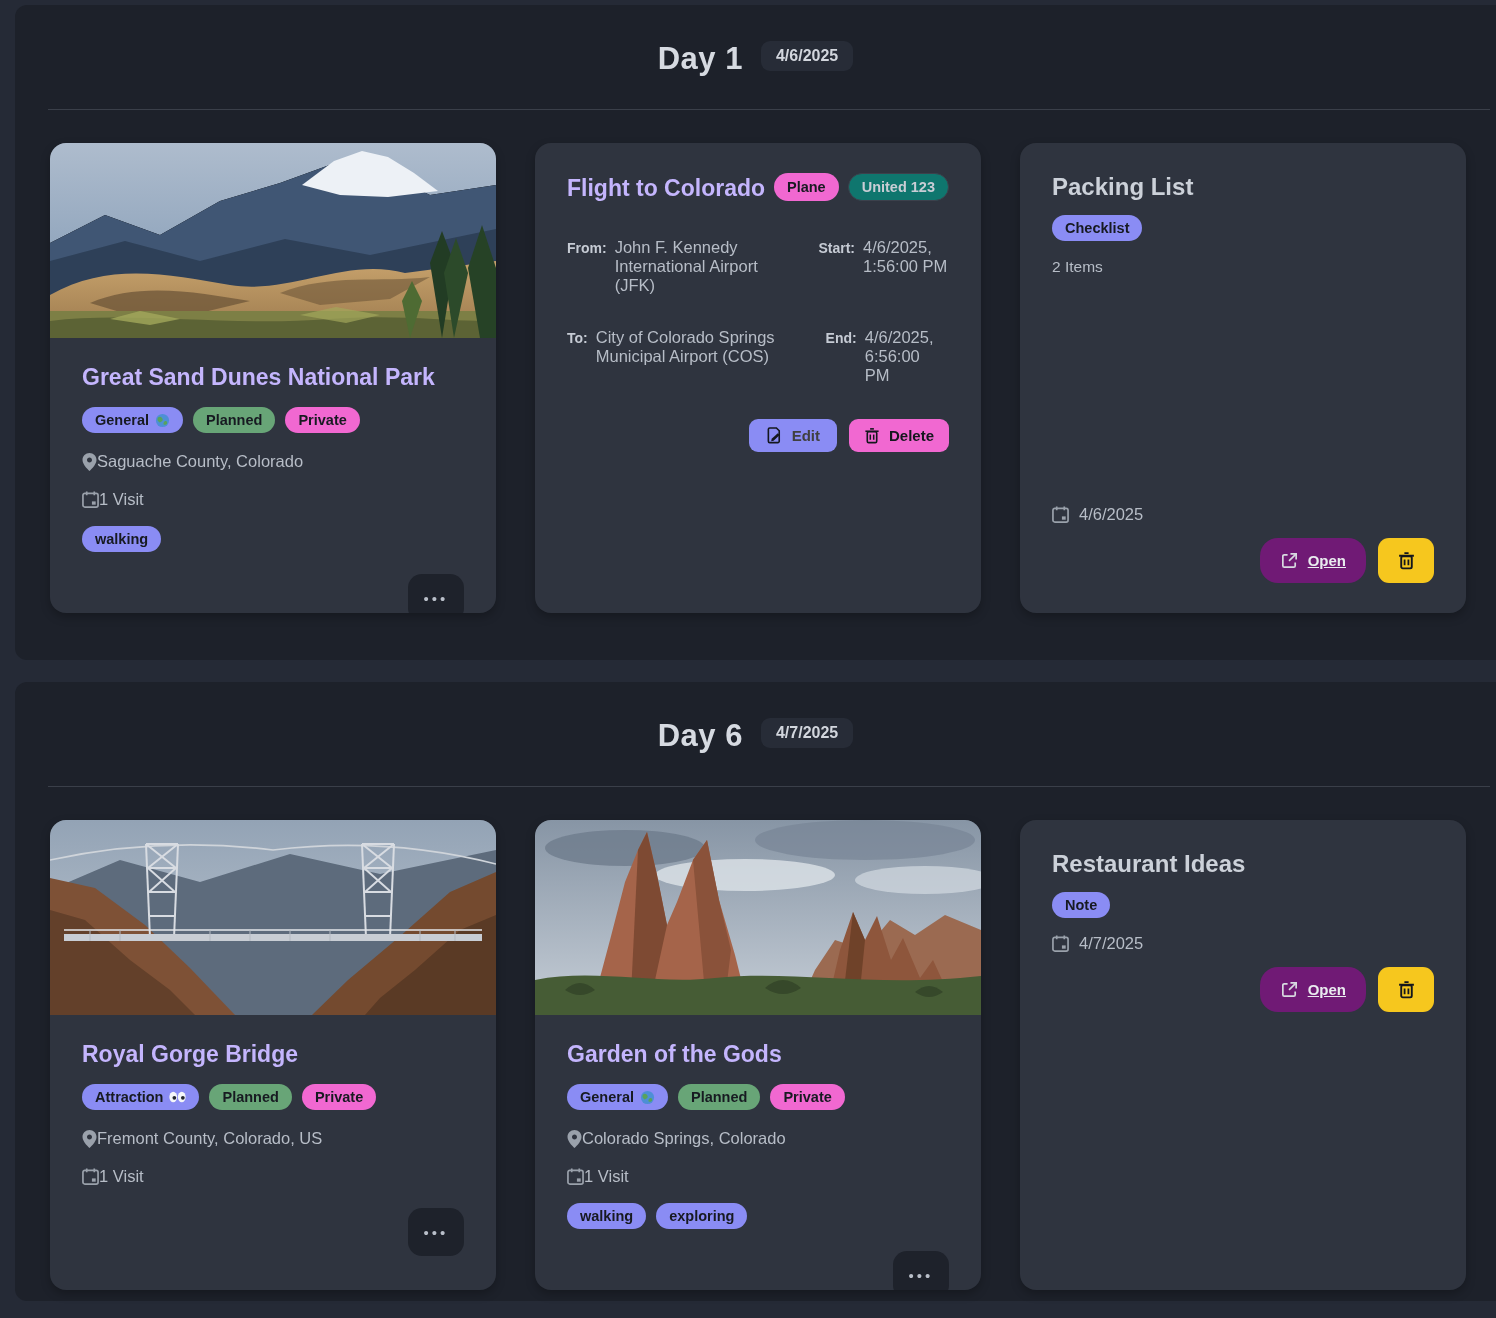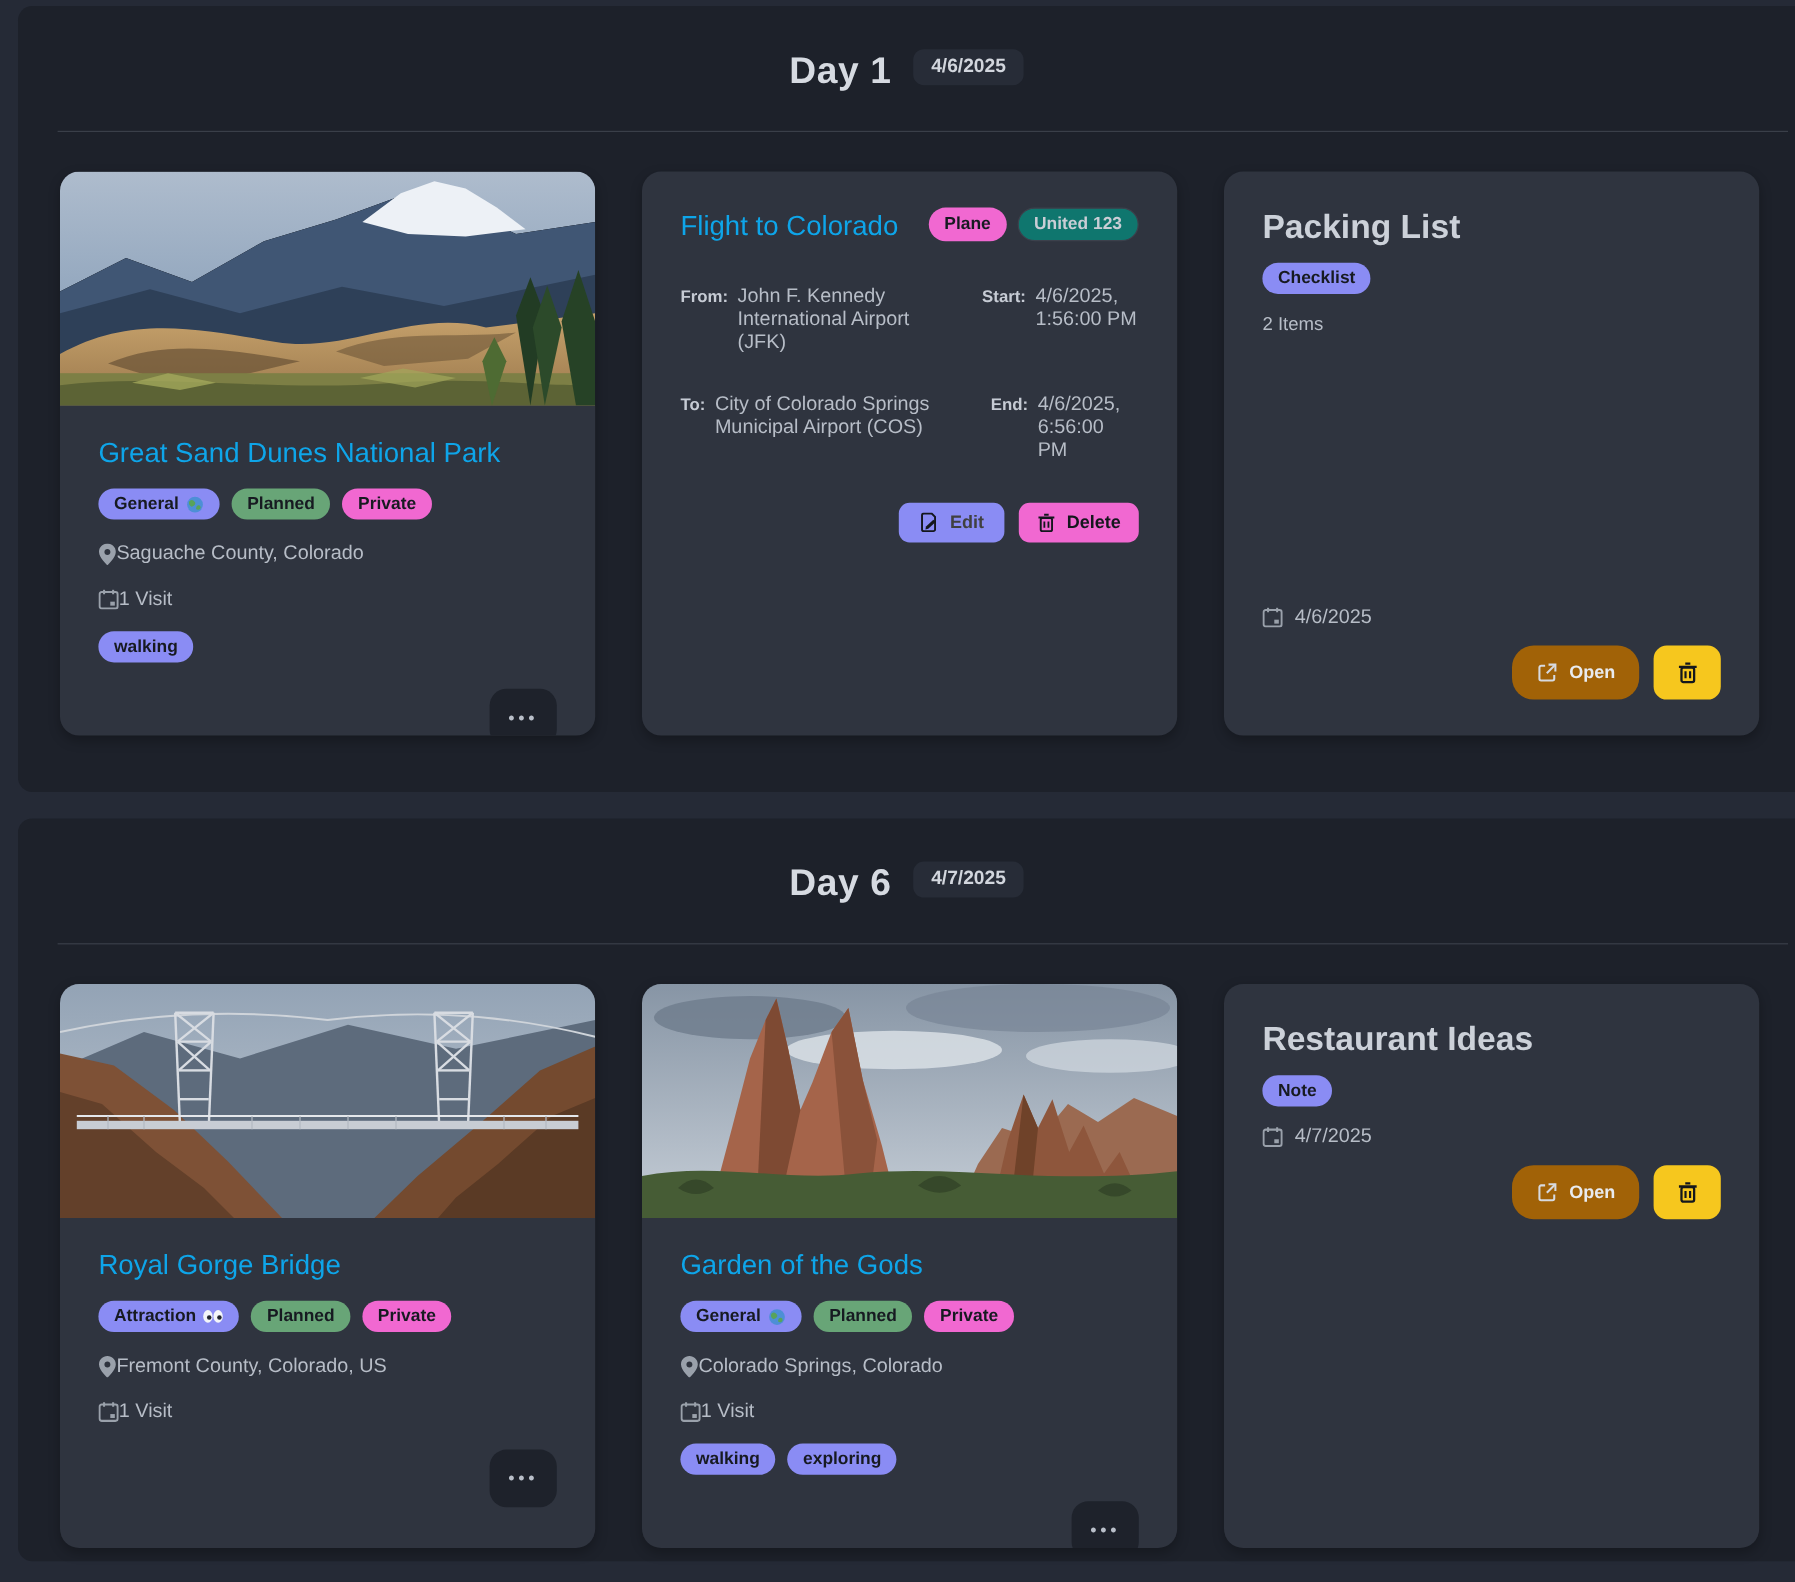--- a/index.html
+++ b/index.html
@@ -34,21 +34,21 @@
   }
   .card {
     background: #2f343f; border-radius: 16px; height: 470px;
     position: relative; display: flex; flex-direction: column;
     overflow: hidden;
     box-shadow: 0 4px 10px rgba(0,0,0,.25);
   }
   .card-img { width: 446px; height: 195px; flex: none; }
   .card-img svg { display: block; width: 100%; height: 100%; }
   .card-body { padding: 26px 32px 24px 32px; display: flex; flex-direction: column; flex: 1; }
-  .card-title { font-size: 23px; font-weight: 400; color: #0ea5e9; }
+  .card-title { font-size: 23px; font-weight: 700; color: #c4b5fd; }
   .badge-row { display: flex; gap: 10px; margin-top: 16px; flex-wrap: wrap; }
   .badge {
     display: inline-flex; align-items: center; gap: 6px;
     border-radius: 999px; padding: 4px 13px;
     font-size: 14.5px; font-weight: 600; color: #171a21; line-height: 1.25;
   }
   .badge.purple { background: #8a8cf4; }
   .badge.green  { background: #68a577; }
   .badge.pink   { background: #f168d1; }
   .badge.dark   { background: #0f766e; color: #c9cdd5; border: 1px solid #3c414c; }
@@ -72,25 +72,25 @@
   .fgroup.g1 { margin-top: 36px; }
   .fgroup.g2 { margin-top: 33px; }
   .flight-actions { display: flex; justify-content: flex-end; gap: 12px; margin-top: 34px; }
   .btn {
     display: inline-flex; align-items: center; justify-content: center; gap: 9px;
     border: none; border-radius: 9px; cursor: pointer;
     font-family: inherit; font-weight: 700;
   }
   .btn-edit   { background: #8a8cf4; color: #404040; font-size: 15px; padding: 8px 17px; }
   .btn-delete { background: #f168d1; color: #14171d; font-size: 15px; padding: 8px 15px; }
-  .btn-open   { background: #a16207; color: #e9ebef; font-size: 15px; padding: 12px 20px; border-radius: 18px; }
+  .btn-open   { background: #701a75; color: #e9ebef; font-size: 15px; padding: 12px 20px; border-radius: 18px; text-decoration: underline; }
   .btn-trash-yellow { background: #f6c71e; width: 56px; height: 45px; border-radius: 11px; }
   
   .note-body { padding: 30px 32px 30px 32px; display: flex; flex-direction: column; flex: 1; }
-  .note-title { font-size: 28px; font-weight: 700; color: #ccd1d9; }
+  .note-title { font-size: 24px; font-weight: 700; color: #ccd1d9; }
   .note-badge-row { margin-top: 14px; }
   .items-count { margin-top: 17px; font-size: 15.5px; color: #b7bdc7; }
   .note-date { display: flex; align-items: center; gap: 10px; font-size: 16.5px; color: #b7bdc7; }
   .note-actions { display: flex; justify-content: flex-end; gap: 12px; margin-top: 14px; }
   .spacer { flex: 1; }
   .mt8 { margin-top: 8px; }
   .checklist-date { margin-top: auto; }
 </style>
 </head>
 <body>

